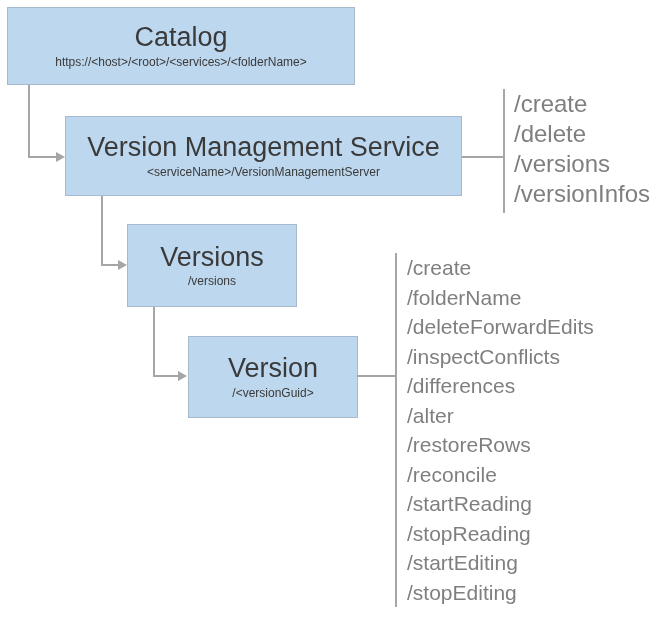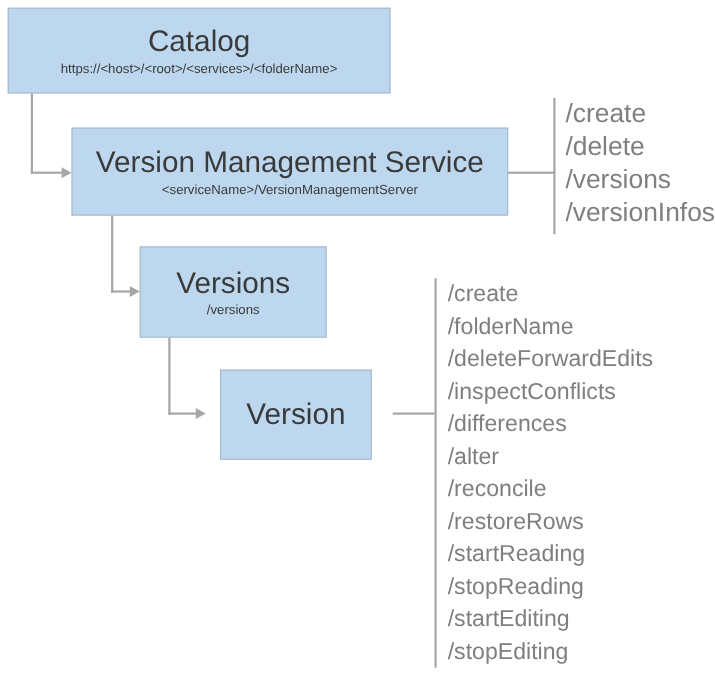--- a/index.html
+++ b/index.html
@@ -61,21 +61,21 @@
   }
   .ops-version{
     left:395px;top:253px;width:254px;height:354px;
     padding-left:10px;
     font-size:21px;line-height:29.5px;
   }
   .op-item{display:block;}
   #node-catalog{left:7px;top:7px;width:348px;height:78px;}
   #node-vms{left:65px;top:116px;width:397px;height:80px;}
   #node-versions{left:127px;top:224px;width:170px;height:83px;text-align:center;}
-  #node-version{left:200px;top:336px;width:138px;height:82px;}
+  #node-version{left:188px;top:336px;width:170px;height:82px;}
 </style>
 </head>
 <body>
 
 <div class="canvas">
 
   <div class="node" id="node-catalog">
     <div class="node-title">Catalog</div>
     <div class="node-sub">https://&lt;host&gt;/&lt;root&gt;/&lt;services&gt;/&lt;folderName&gt;</div>
   </div>
@@ -85,20 +85,21 @@
     <div class="node-sub">&lt;serviceName&gt;/VersionManagementServer</div>
   </div>
 
   <div class="node" id="node-versions">
     <div class="node-title">Versions</div>
     <div class="node-sub">/versions</div>
   </div>
 
   <div class="node" id="node-version">
     <div class="node-title">Version</div>
+    <div class="node-sub">/&lt;versionGuid&gt;</div>
   </div>
 
   <div class="line v" style="left:28px;top:85px;height:73px;"></div>
   <div class="line h" style="left:28px;top:156px;width:29px;"></div>
   <div class="arrow" style="left:56px;top:152px;"></div>
 
   <div class="line h" style="left:462px;top:156px;width:42px;"></div>
 
   <div class="line v" style="left:101px;top:196px;height:70px;"></div>
   <div class="line h" style="left:101px;top:264px;width:18px;"></div>
@@ -116,21 +117,21 @@
       <div class="op-item">/versions</div>
       <div class="op-item">/versionInfos</div>
     </div>
   <div class="ops ops-version">
       <div class="op-item">/create</div>
       <div class="op-item">/folderName</div>
       <div class="op-item">/deleteForwardEdits</div>
       <div class="op-item">/inspectConflicts</div>
       <div class="op-item">/differences</div>
       <div class="op-item">/alter</div>
+      <div class="op-item">/restoreRows</div>
       <div class="op-item">/reconcile</div>
-      <div class="op-item">/restoreRows</div>
       <div class="op-item">/startReading</div>
       <div class="op-item">/stopReading</div>
       <div class="op-item">/startEditing</div>
       <div class="op-item">/stopEditing</div>
     </div>
 
 </div>
 
 </body></html>

